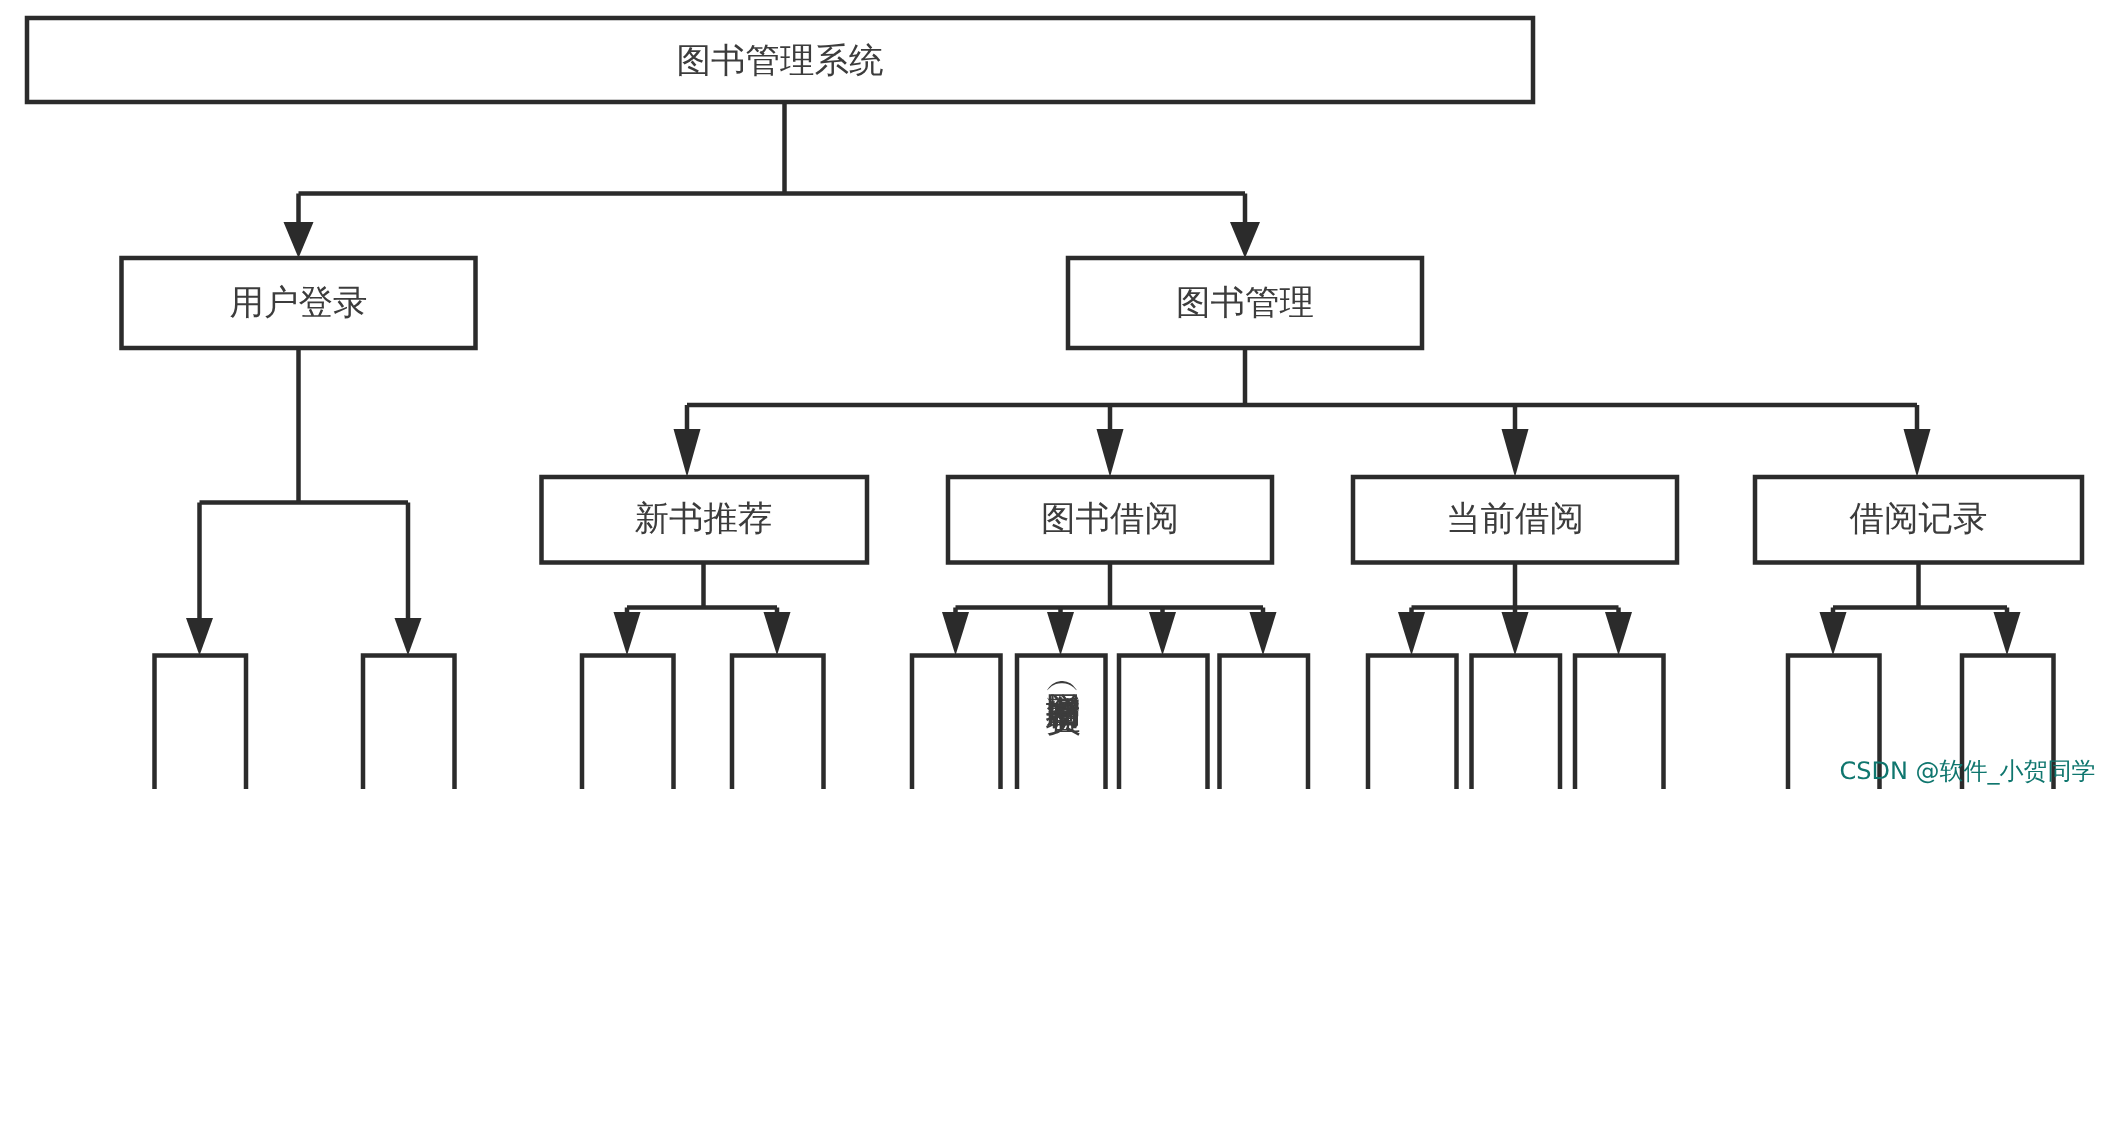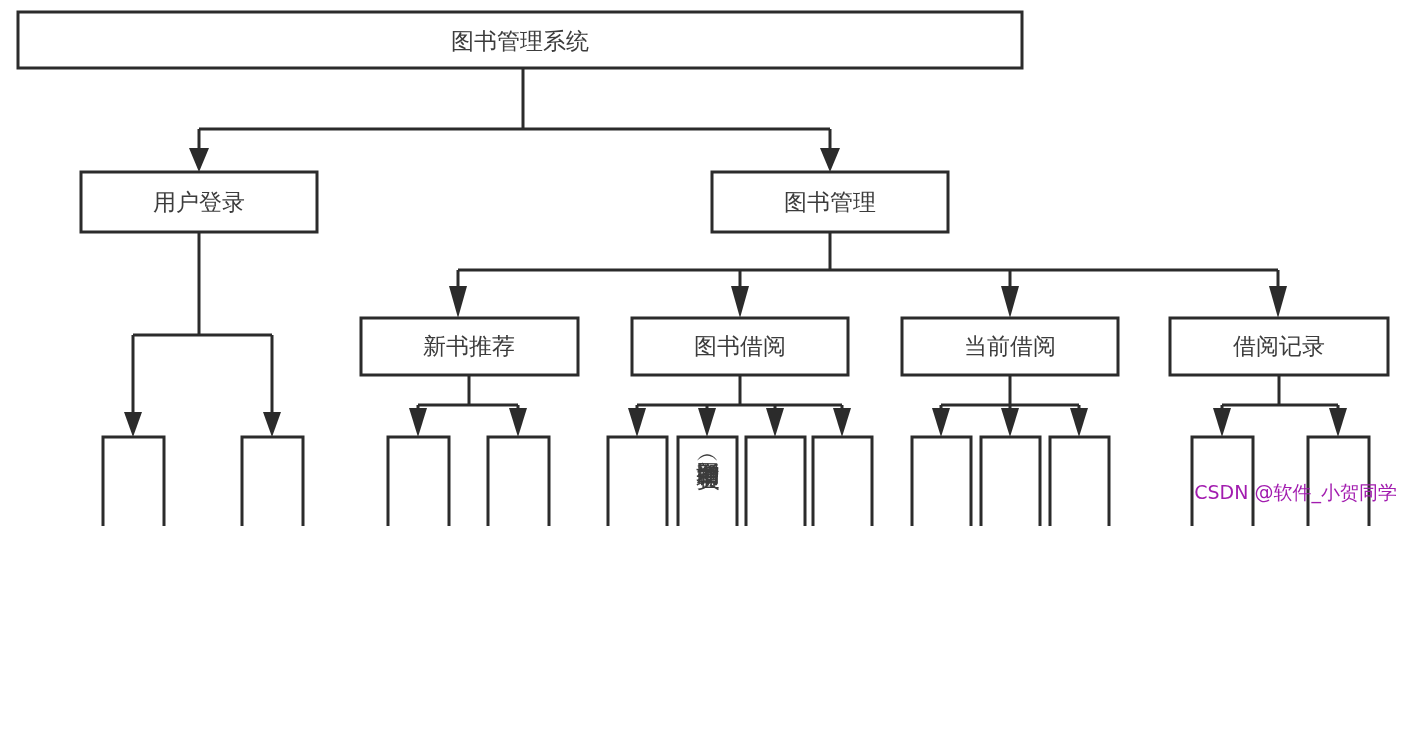--- a/index.html
+++ b/index.html
@@ -56,24 +56,24 @@
     line-height: 1.12;
     color: #3c3c3c;
     letter-spacing: 1px;
     text-align: center;
     white-space: nowrap;
     pointer-events: none;
   }
   .watermark {
     position: absolute;
     right: 8px;
-    bottom: 20px;
+    bottom: 1px;
     font-family: "DejaVu Sans", "Liberation Sans", sans-serif;
-    font-size: 19px;
-    color: #a21caf;
+    font-size: 16px;
+    color: #0f766e;
     white-space: nowrap;
     user-select: none;
   }
 </style>
 </head>
 <body>
 
 <div id="diagram-root">
 
   <svg id="diagram-svg" viewBox="0 0 1405 747" xmlns="http://www.w3.org/2000/svg">

